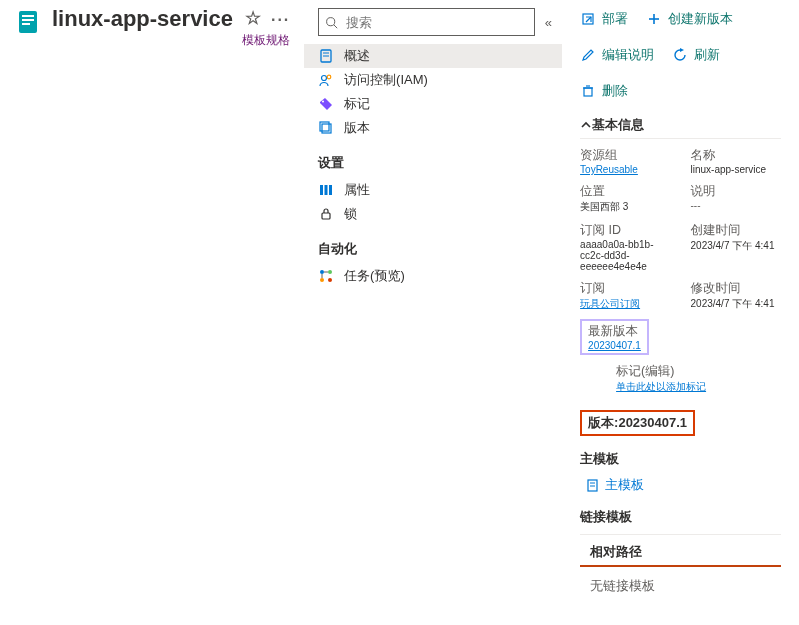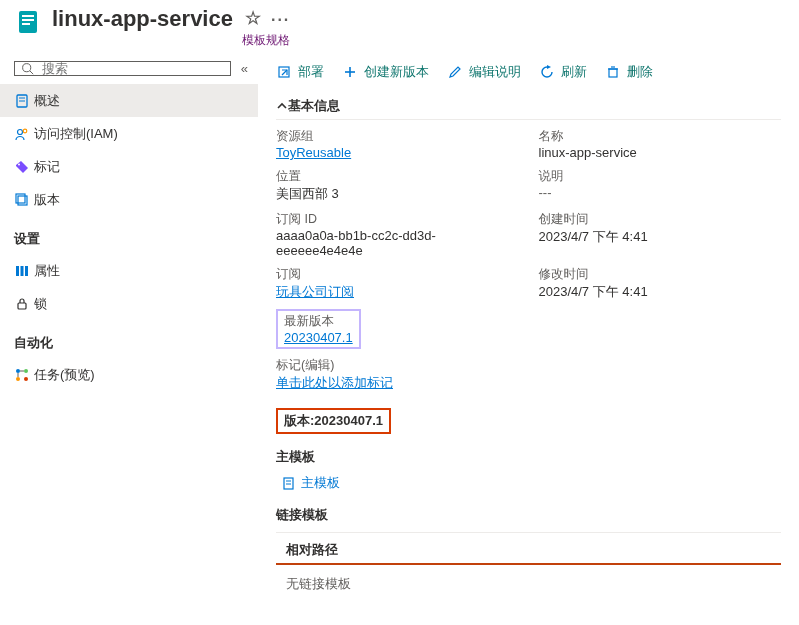--- a/index.html
+++ b/index.html
@@ -6,21 +6,21 @@
   body {
     margin: 0;
     font-family: "Segoe UI", -apple-system, sans-serif;
     font-size: 13px;
     color: #323130;
     background: #fff;
     width: 799px;
     height: 625px;
     overflow: hidden;
   }
-  .app { display: flex; flex-direction: column; height: 100%; }
+  .app { display: flex; flex-direction: row; height: 100%; }
   .header {
     display: flex;
     align-items: flex-start;
     padding: 6px 14px 4px 14px;
     gap: 10px;
   }
   .header-icon {
     width: 28px; height: 28px;
     display:flex;align-items:center;justify-content:center;
     margin-top:2px;
@@ -42,27 +42,27 @@
     border-right: none;
     padding-top:8px;
   }
   .search-row{
     display:flex;align-items:center;gap:10px;
     padding:0 10px 8px 14px;
   }
   .search-box{
     flex:1;display:flex;align-items:center;
     border:1px solid #605e5c;
-    height:15px;padding:0 6px;color:#605e5c;gap:6px;
+    height:28px;padding:0 6px;color:#605e5c;gap:6px;
   }
   .search-box input{border:none;outline:none;font-size:13px;flex:1;color:#323130;background:transparent;}
   .collapse-btn{color:#605e5c;font-size:13px;cursor:pointer;}
   .nav-item{
-    display:flex;align-items:center;gap:4px;
-    height:33px;padding:0 14px;cursor:pointer;
+    display:flex;align-items:center;gap:10px;
+    height:24px;padding:0 14px;cursor:pointer;
   }
   .nav-item.active{background:#edebe9;}
   .nav-icon{width:16px;height:16px;display:flex;align-items:center;justify-content:center;}
   .section-label{
     font-weight:600;padding:14px 14px 6px 14px;font-size:13px;
   }
   .main{
     flex:1;padding:10px 18px 0 18px;overflow:auto;
   }
   .toolbar{display:flex;gap:18px;align-items:center;margin-bottom:12px;flex-wrap:wrap;}
@@ -74,21 +74,21 @@
     font-weight:600;
   }
   .props{
     display:grid;
     grid-template-columns: 1fr 1fr;
     column-gap: 20px;
     row-gap: 2px;
   }
   .prop{margin-bottom:6px;}
   .prop-label{color:#605e5c;font-size:12.5px;}
-  .prop-val{font-size:13px;}
+  .prop-val{font-size:10px;}
   .link{color:#0078d4;text-decoration:underline;cursor:pointer;}
   .highlight-box{border:2px solid #c4b5fd;display:inline-block;padding:2px 6px;}
   .version-banner{ }
   .version-banner span{border:2px solid #d83b01;font-weight:600;padding:2px 6px;display:inline-block;}
   .h3{font-weight:600;margin:14px 0 8px 0;}
   .doc-link{display:flex;align-items:center;gap:6px;color:#0078d4;cursor:pointer;margin-left:6px;}
   .tbl-head{font-weight:600;padding:8px 0 4px 10px;border-top:1px solid #edebe9;}
   .tbl-row{padding:10px 0 10px 10px;border-top:2px solid #c2410c;color:#605e5c;}
   .muted{color:#605e5c;}
   .paren{color:#605e5c;}
@@ -303,21 +303,21 @@
           <div class="prop-label">修改时间</div>
           <div class="prop-val">2023/4/7 下午 4:41</div>
         </div>
         <div class="prop">
           <div class="highlight-box">
             <div class="prop-label">最新版本</div>
             <div class="prop-val"><span class="link">20230407.1</span></div>
           </div>
         </div>
         <div></div>
-        <div class="prop" style="grid-column:1/3;">
+        <div class="prop" style="grid-column:1/3;margin-left:36px;">
           <div class="prop-label">
             <span>标记</span><span class="paren" style="cursor:pointer;">(编辑)</span>
           </div>
           <div class="prop-val"><span class="link">单击此处以添加标记</span></div>
         </div>
       </div>
 
       <div class="version-banner" style="margin-top:10px;">
         <span>版本:20230407.1</span>
       </div>

